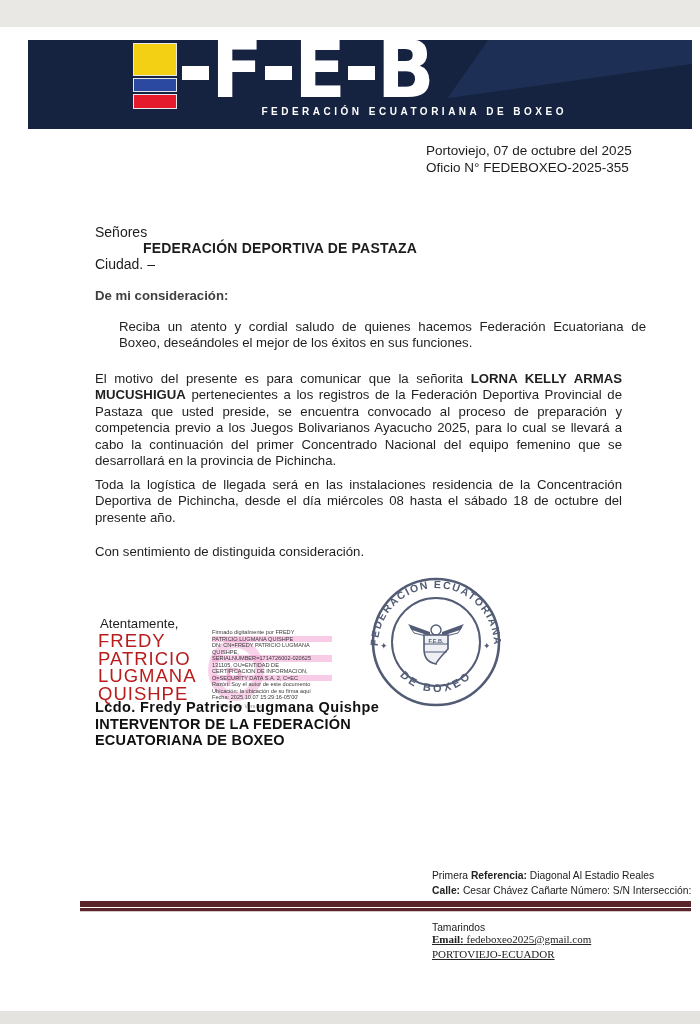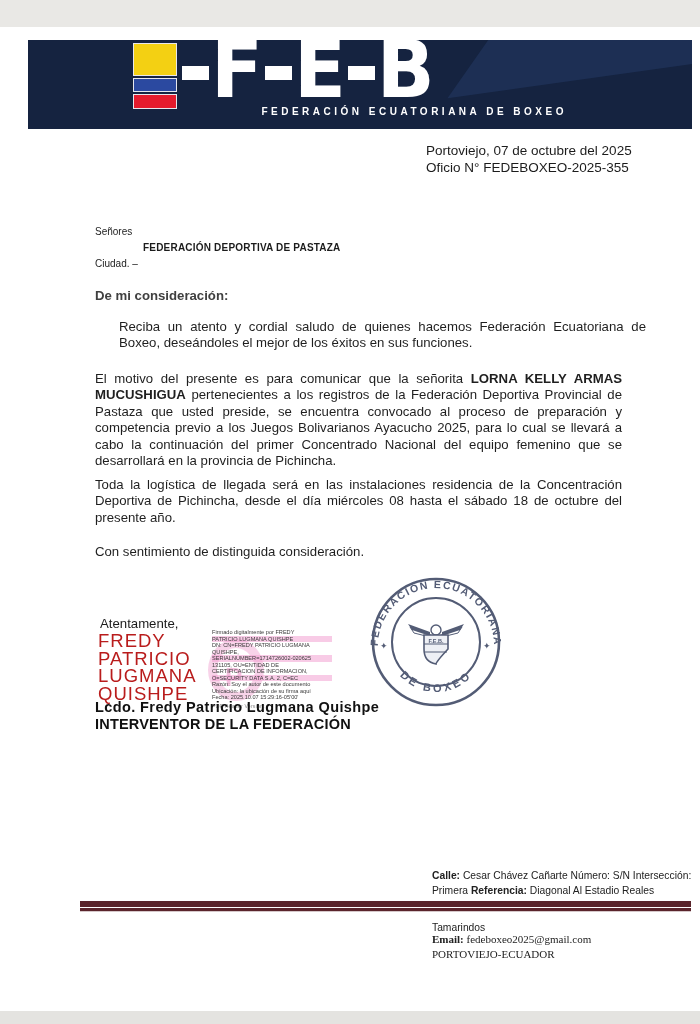--- a/index.html
+++ b/index.html
@@ -55,21 +55,21 @@
     color:#ffffff;font-weight:bold;font-size:10px;
     letter-spacing:3.5px;text-align:right;
     font-family:"Liberation Sans", sans-serif;
   }
   
   .meta-block{
     position:absolute;left:426px;top:115px;
     font-size:13.5px;line-height:17px;color:#1c1c1c;
   }
   
-  .recipient{position:absolute;left:95px;top:197px;font-size:10px;line-height:16px;color:#1c1c1c;}
+  .recipient{position:absolute;left:95px;top:197px;font-size:14px;line-height:16px;color:#1c1c1c;}
   .recipient .org{font-weight:bold;letter-spacing:.2px;margin-left:48px;}
   .greeting{
     position:absolute;left:95px;top:261px;
     font-size:13.2px;font-weight:bold;color:#404040;
   }
   
   .para{
     position:absolute;left:95px;width:527px;
     font-size:13.2px;line-height:16.4px;color:#1f1f1f;
     text-align:justify;
@@ -128,21 +128,21 @@
     background:linear-gradient(to bottom,
       #5a242b 0 55%, #ffffff 55% 68%, #5a242b 68% 88%, rgba(90,36,43,.25) 88% 100%);
   }
   .foot-line3{
     position:absolute;left:432px;top:889px;
     font-size:10.3px;color:#222;margin-top:6px;
   }
   .foot-contact{
     position:absolute;left:432px;top:905px;
     font-family:"Liberation Serif", serif;
-    font-size:11px;line-height:14.5px;color:#222;
+    font-size:11px;line-height:14.5px;color:#222;text-decoration:underline;
   }
   .bottom-strip{
     position:absolute;left:0;top:1011px;width:700px;height:13px;background:#e4e3e0;
   }
 </style>
 </head>
 <body>
 
 <div class="page">
 
@@ -238,25 +238,26 @@
       <path d="M 58,63 h 24 v 14 q -12,13 -12,15 q -12,-2 -12,-15 Z" fill="#eceef4" stroke="#3c4663" stroke-width="1.6"></path>
       <line x1="58" y1="72" x2="82" y2="72" stroke="#3c4663" stroke-width="1"></line>
       <line x1="59" y1="80" x2="81" y2="80" stroke="#3c4663" stroke-width="1"></line>
       <text x="70" y="70.5" text-anchor="middle" font-size="5.5" font-weight="bold" fill="#3c4663" font-family="Liberation Sans, sans-serif">F.E.B.</text>
     </g>
   </svg>
 
   <div class="signer">
     <div>Lcdo. Fredy Patricio Lugmana Quishpe</div>
     <div class="title">INTERVENTOR DE LA FEDERACIÓN</div>
+    <div class="title">ECUATORIANA DE BOXEO</div>
   </div>
 
   <div class="foot-addr">
+    <div><span>Primera </span><span class="bold">Referencia:</span><span> Diagonal Al Estadio Reales</span></div>
     <div><span class="bold">Calle:</span><span> Cesar Chávez Cañarte Número: S/N Intersección:</span></div>
-    <div><span>Primera </span><span class="bold">Referencia:</span><span> Diagonal Al Estadio Reales</span></div>
   </div>
 
   <div class="foot-rule"></div>
 
   <div class="foot-line3">Tamarindos</div>
 
   <div class="foot-contact">
     <div><span class="bold">Email:</span><span> fedeboxeo2025@gmail.com</span></div>
     <div>PORTOVIEJO-ECUADOR</div>
   </div>

